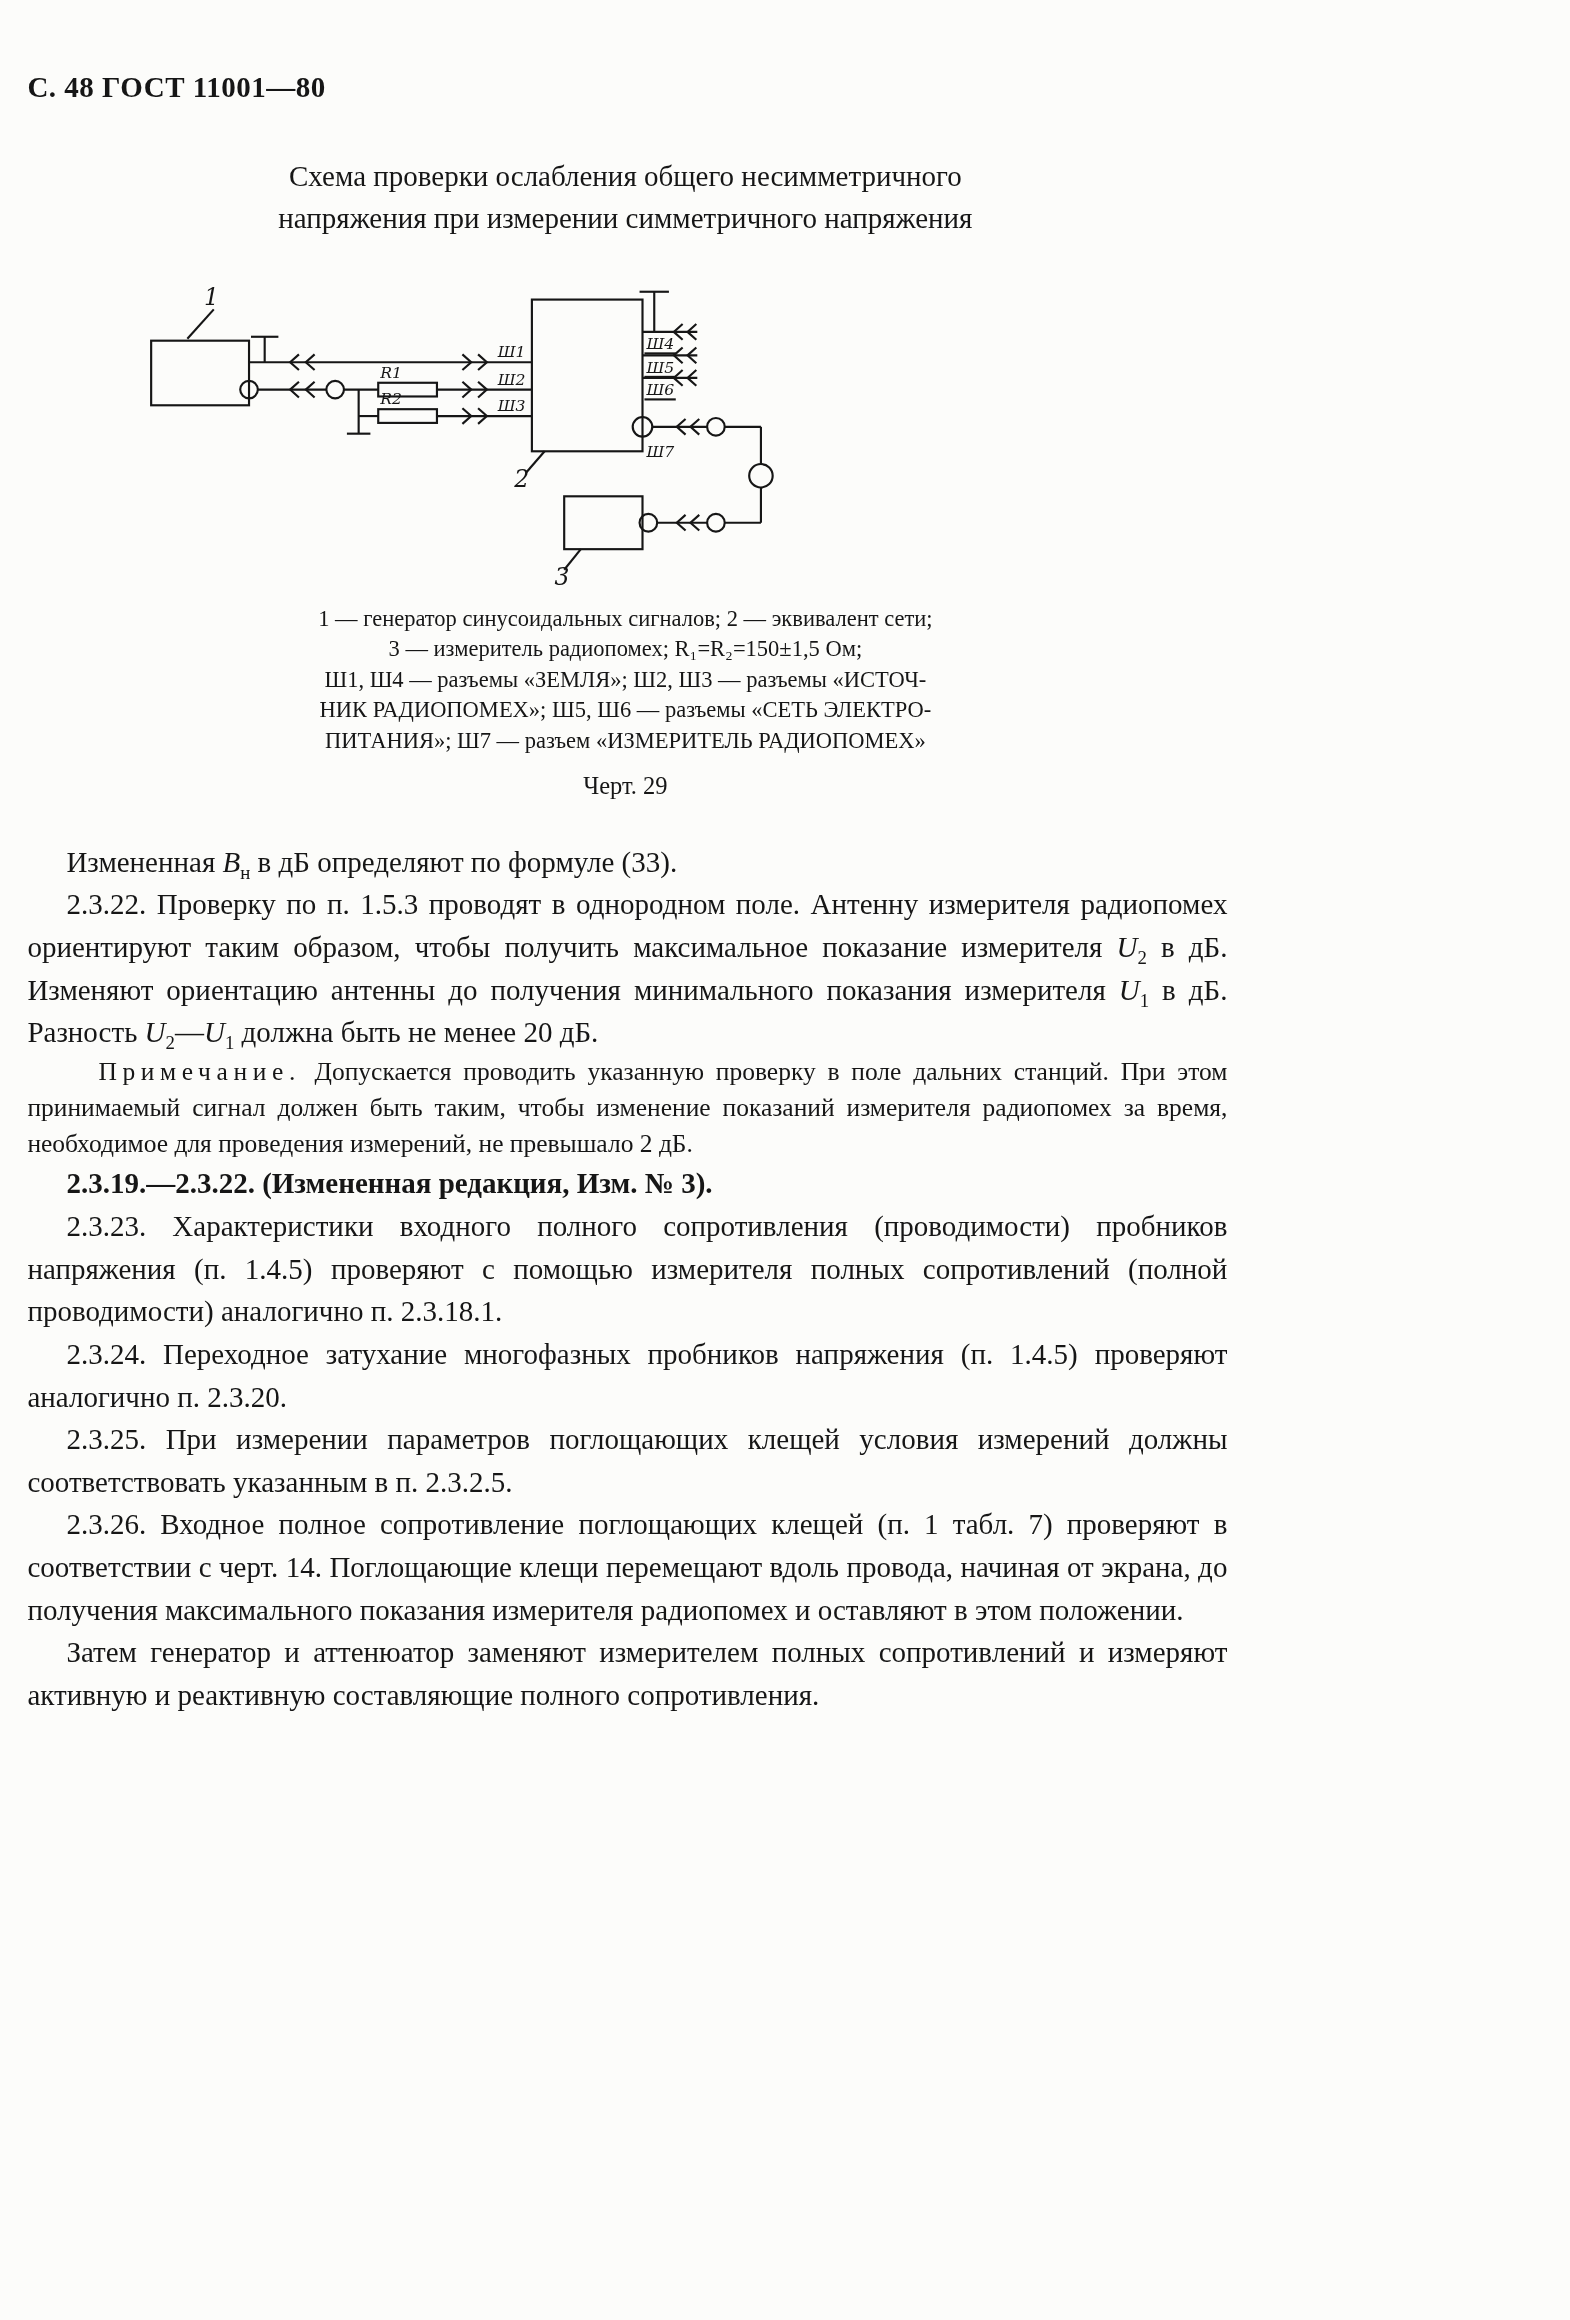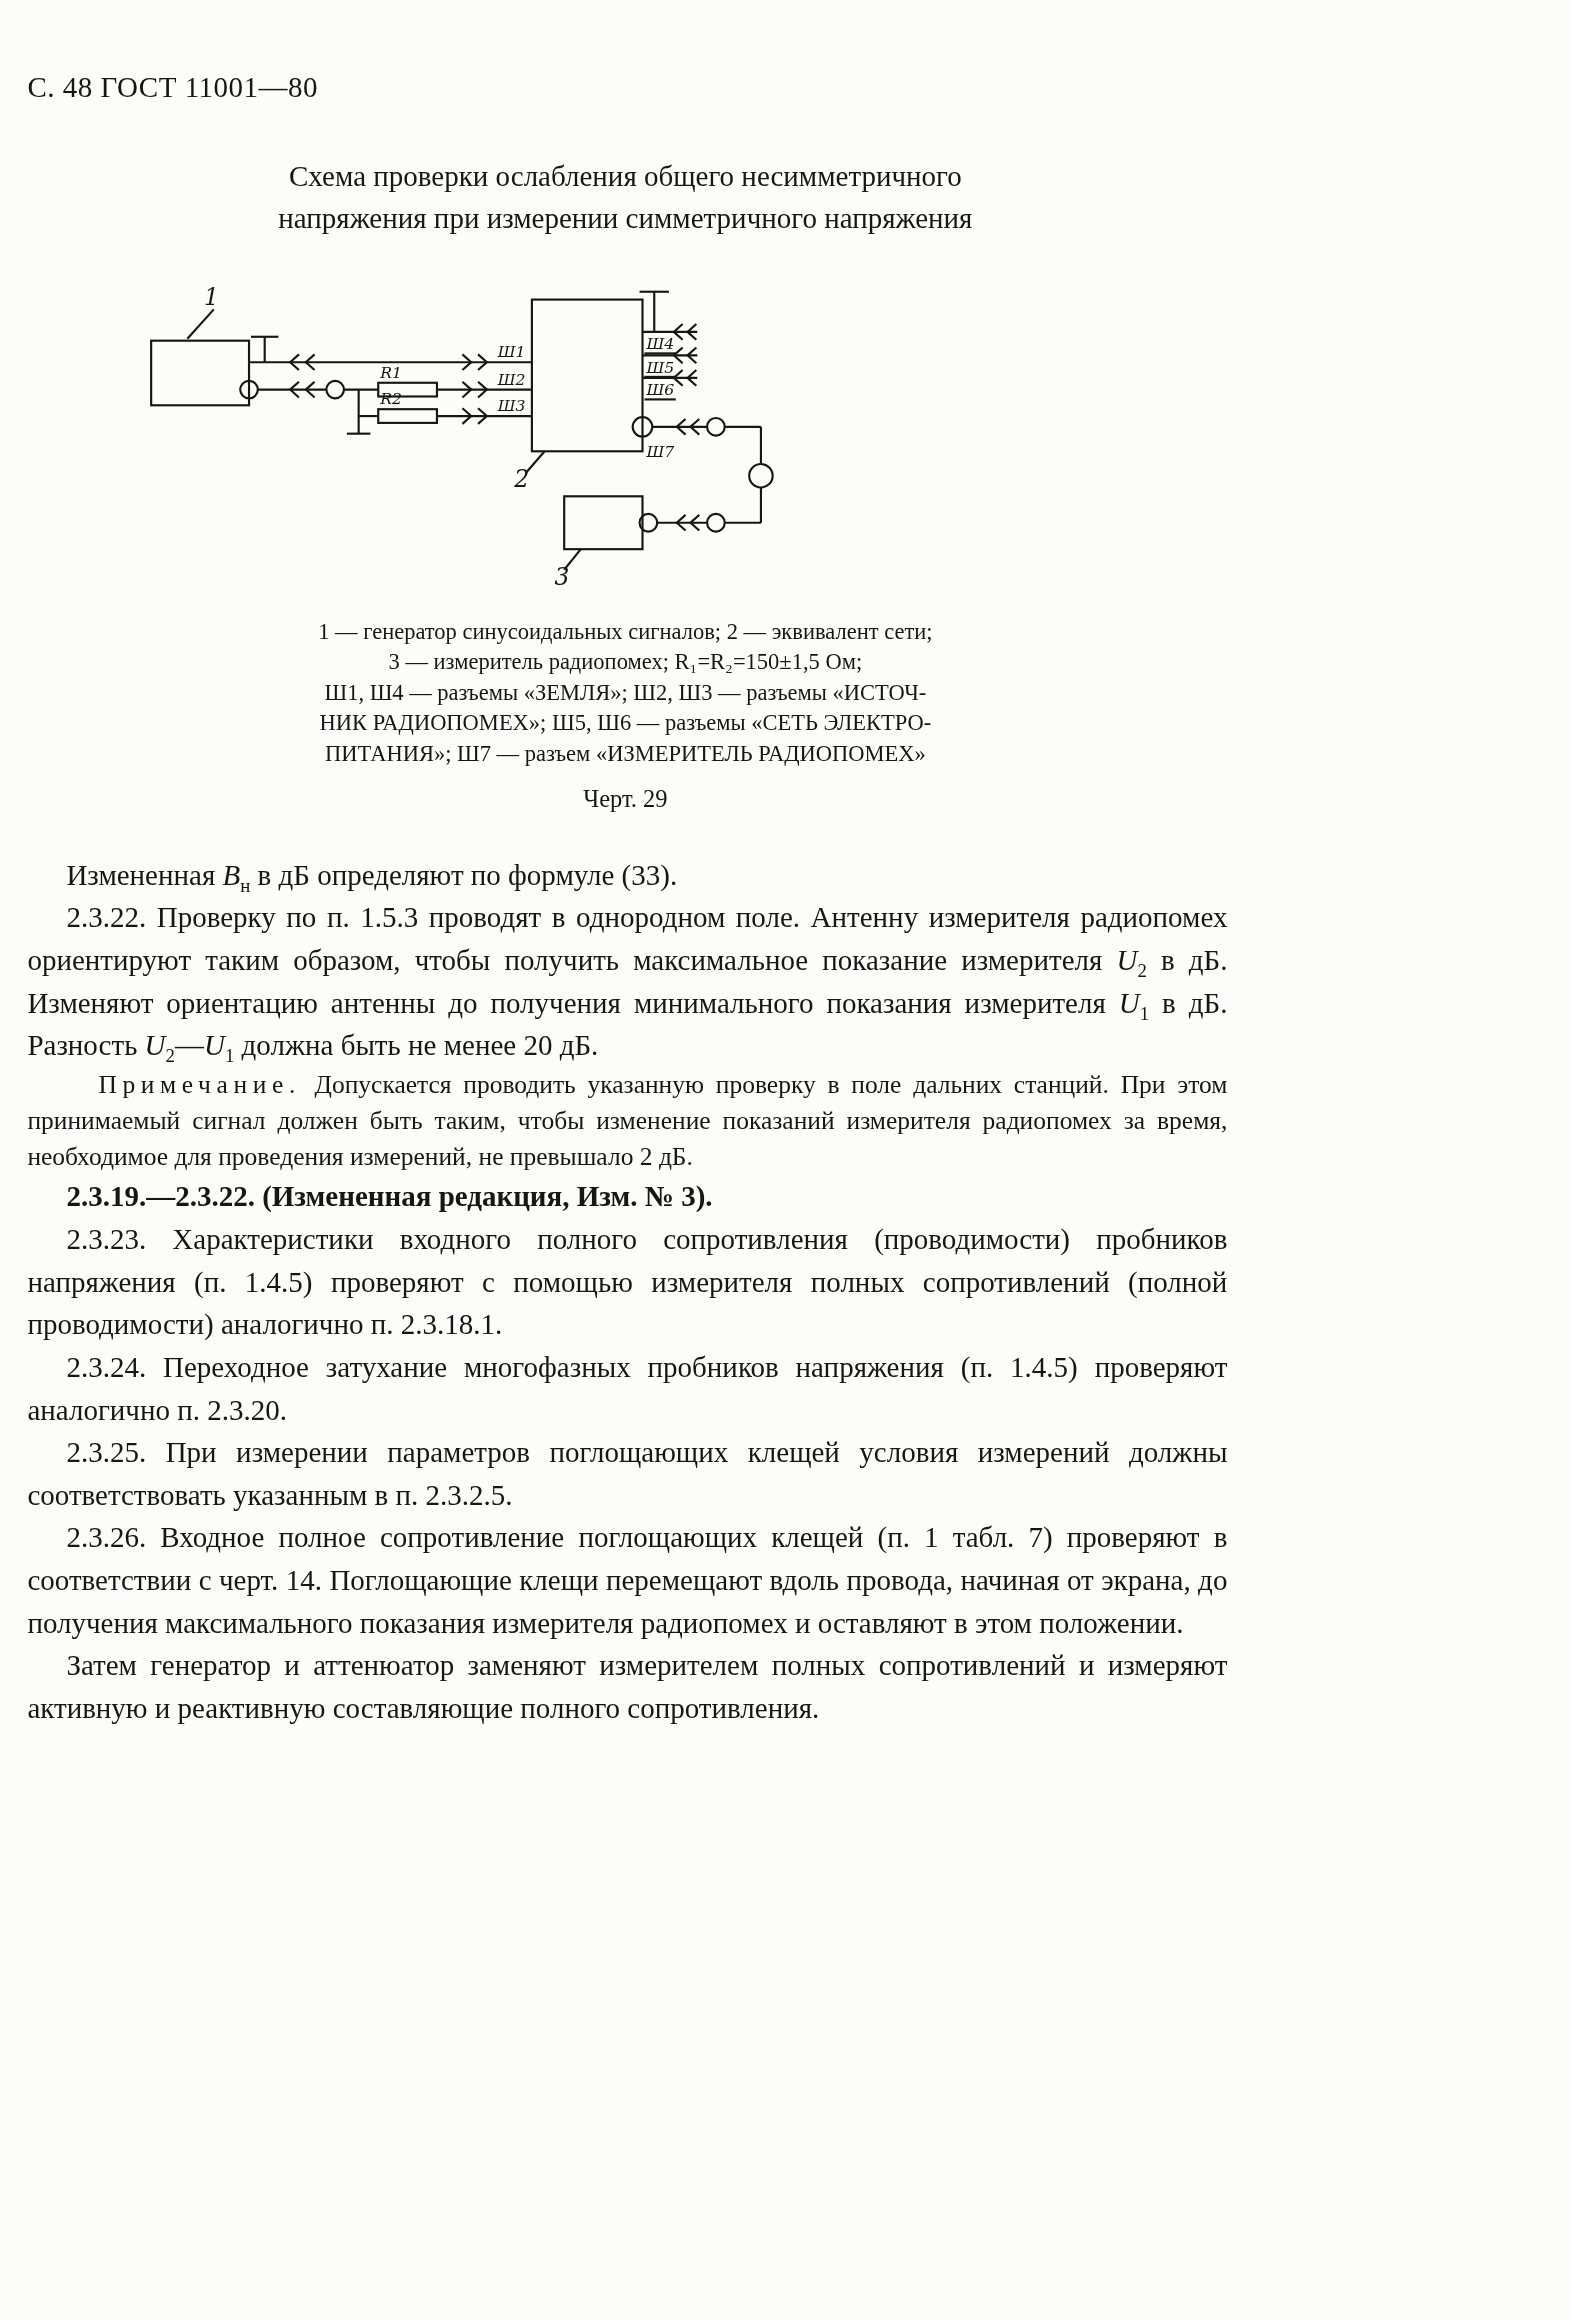--- a/index.html
+++ b/index.html
@@ -8,21 +8,21 @@
     background:#fcfcfa;
     color:#161616;
     font-family:"Liberation Serif", serif;
   }
   .content{
     width:1200px;
     margin-left:27.4px;
     padding-top:71px;
   }
   .page-header{
-    font-weight:normal;
+    font-weight:bold;
     font-size:29px;
     letter-spacing:0.5px;
   }
   .fig-title{
     text-align:center;
     font-weight:normal;
     font-size:29px;
     line-height:1.45;
     margin-top:51px;
     width:1078px;
@@ -35,21 +35,21 @@
   svg text{
     font-family:"DejaVu Serif", serif;
     font-style:italic;
     fill:#161616;
     stroke:none;
   }
   .caption{
     text-align:center;
     font-size:22.5px;
     line-height:1.35;
-    margin-top:14px;
+    margin-top:1px;
     width:882px;
     margin-left:157px;
   }
   .fig-num{
     text-align:center;
     font-size:24.5px;
     margin-top:15.7px;
     width:882px;
     margin-left:157px;
   }

